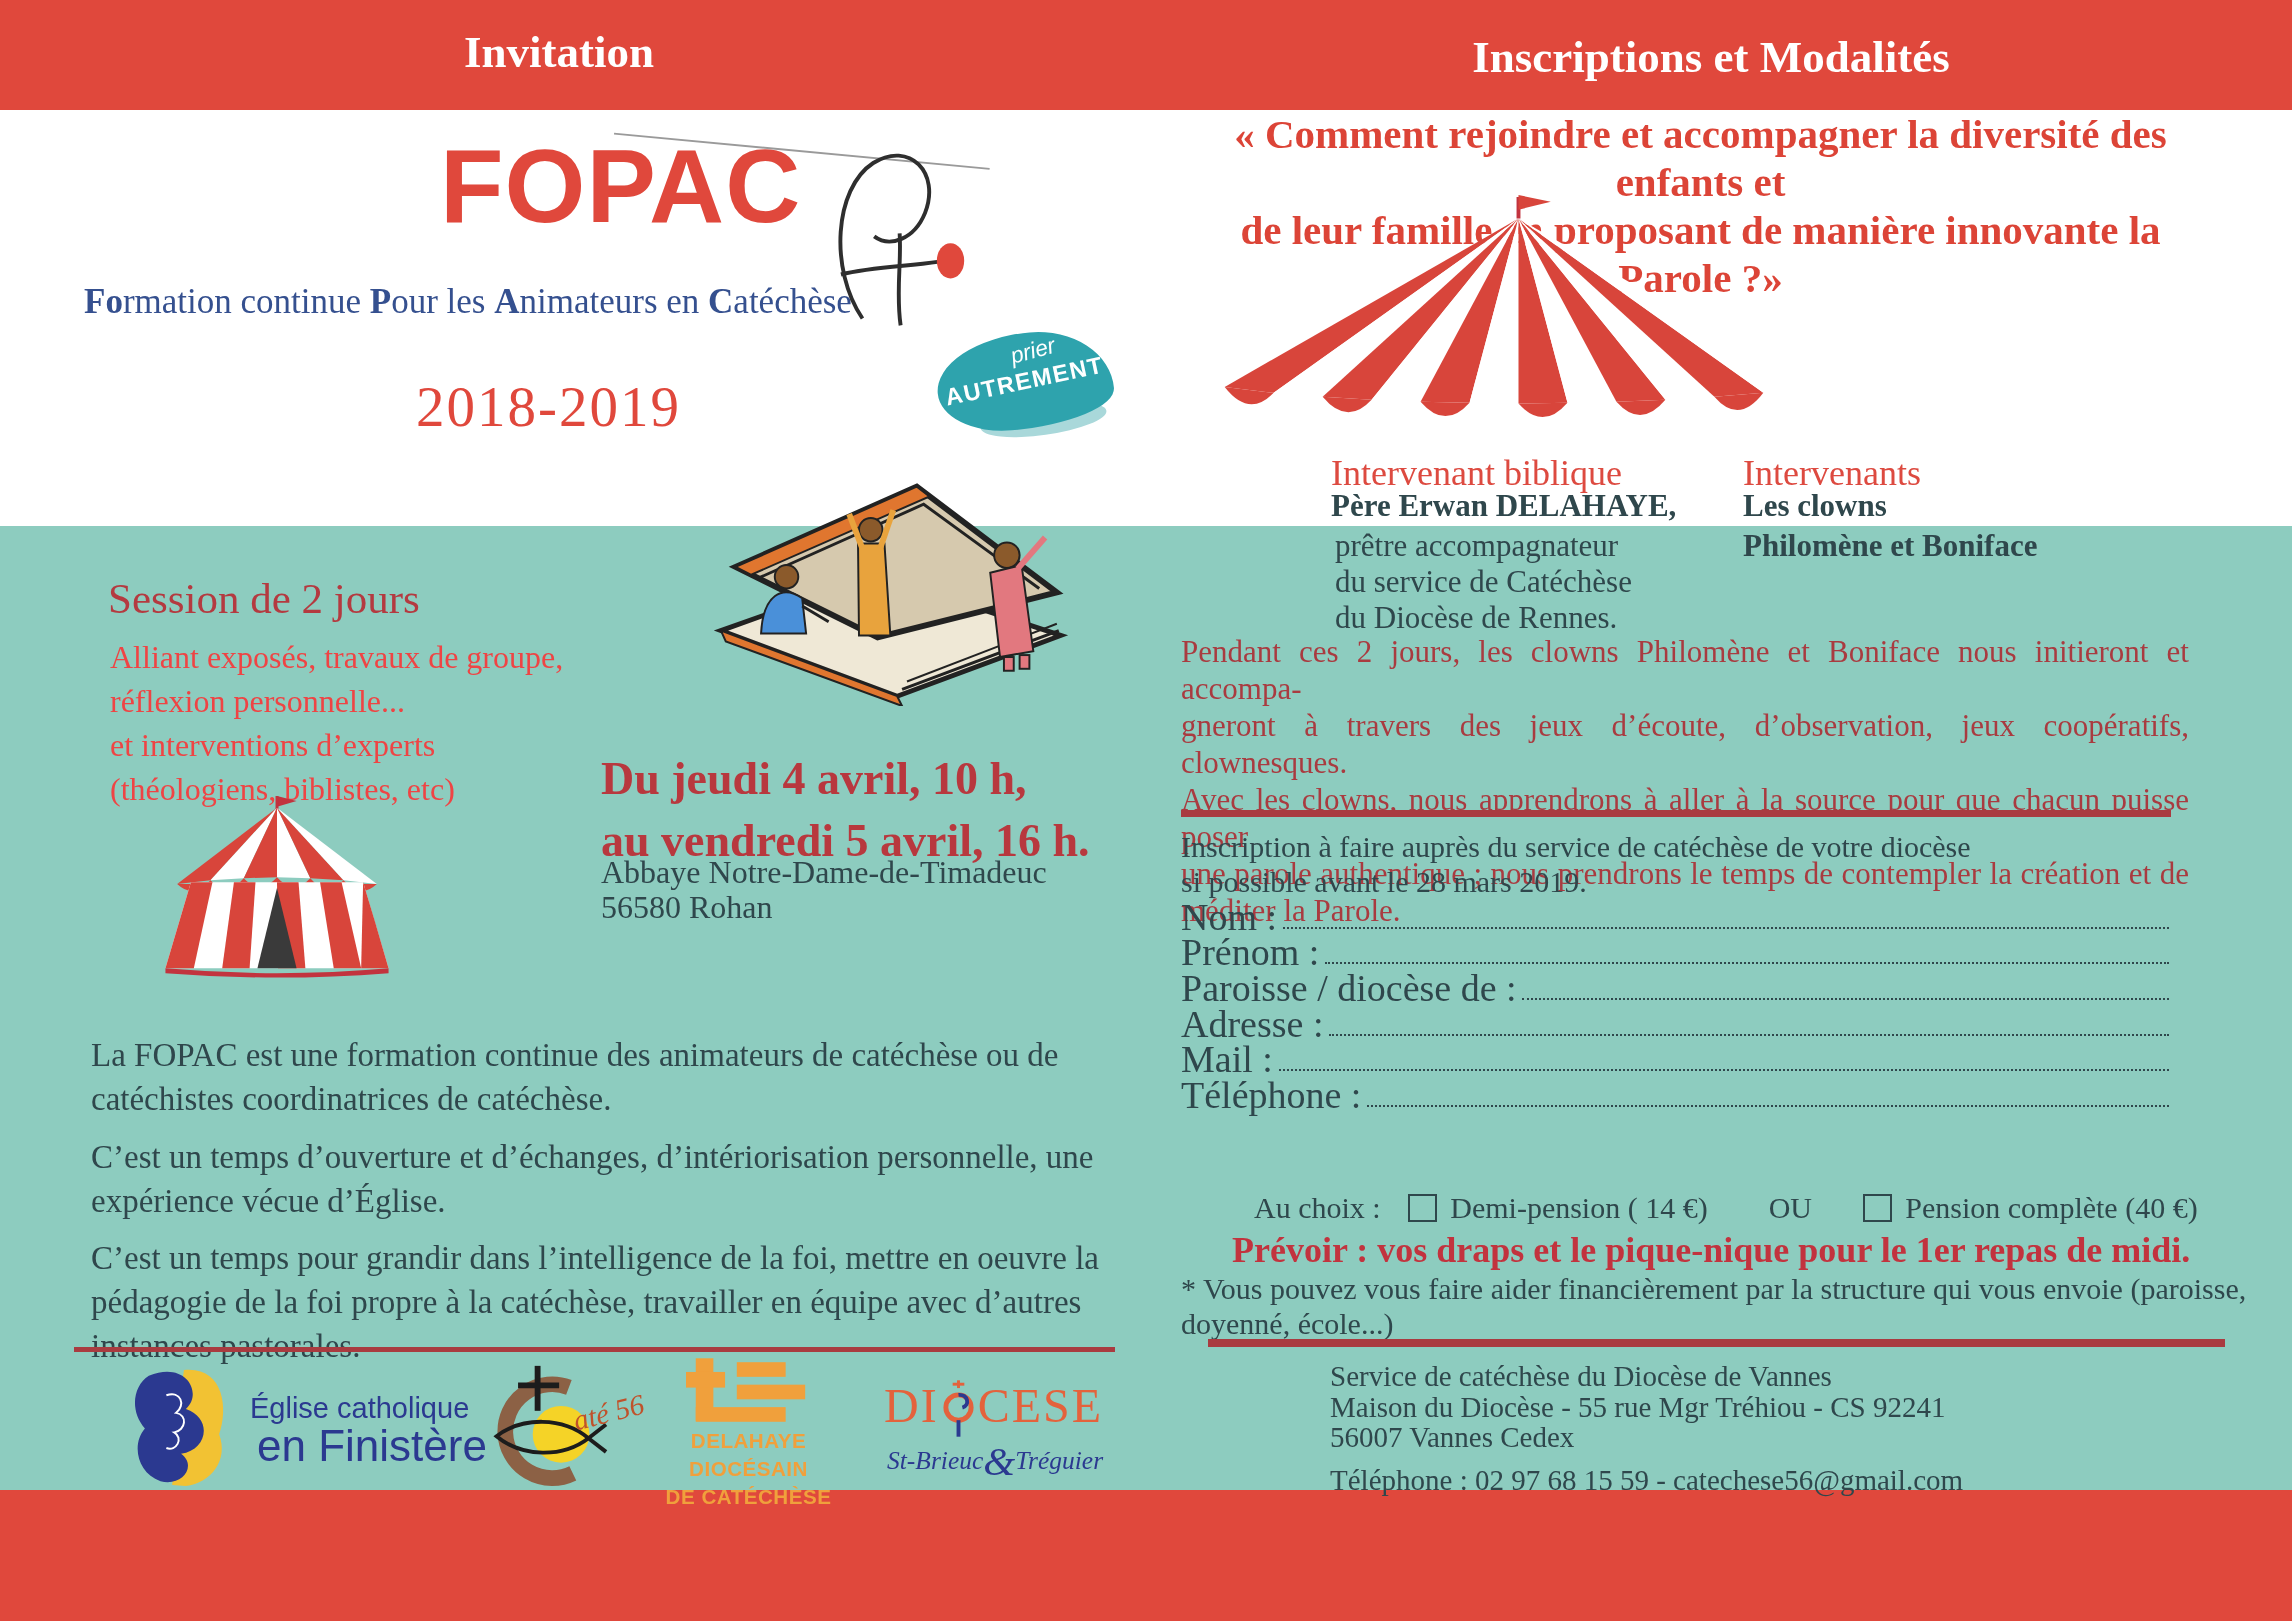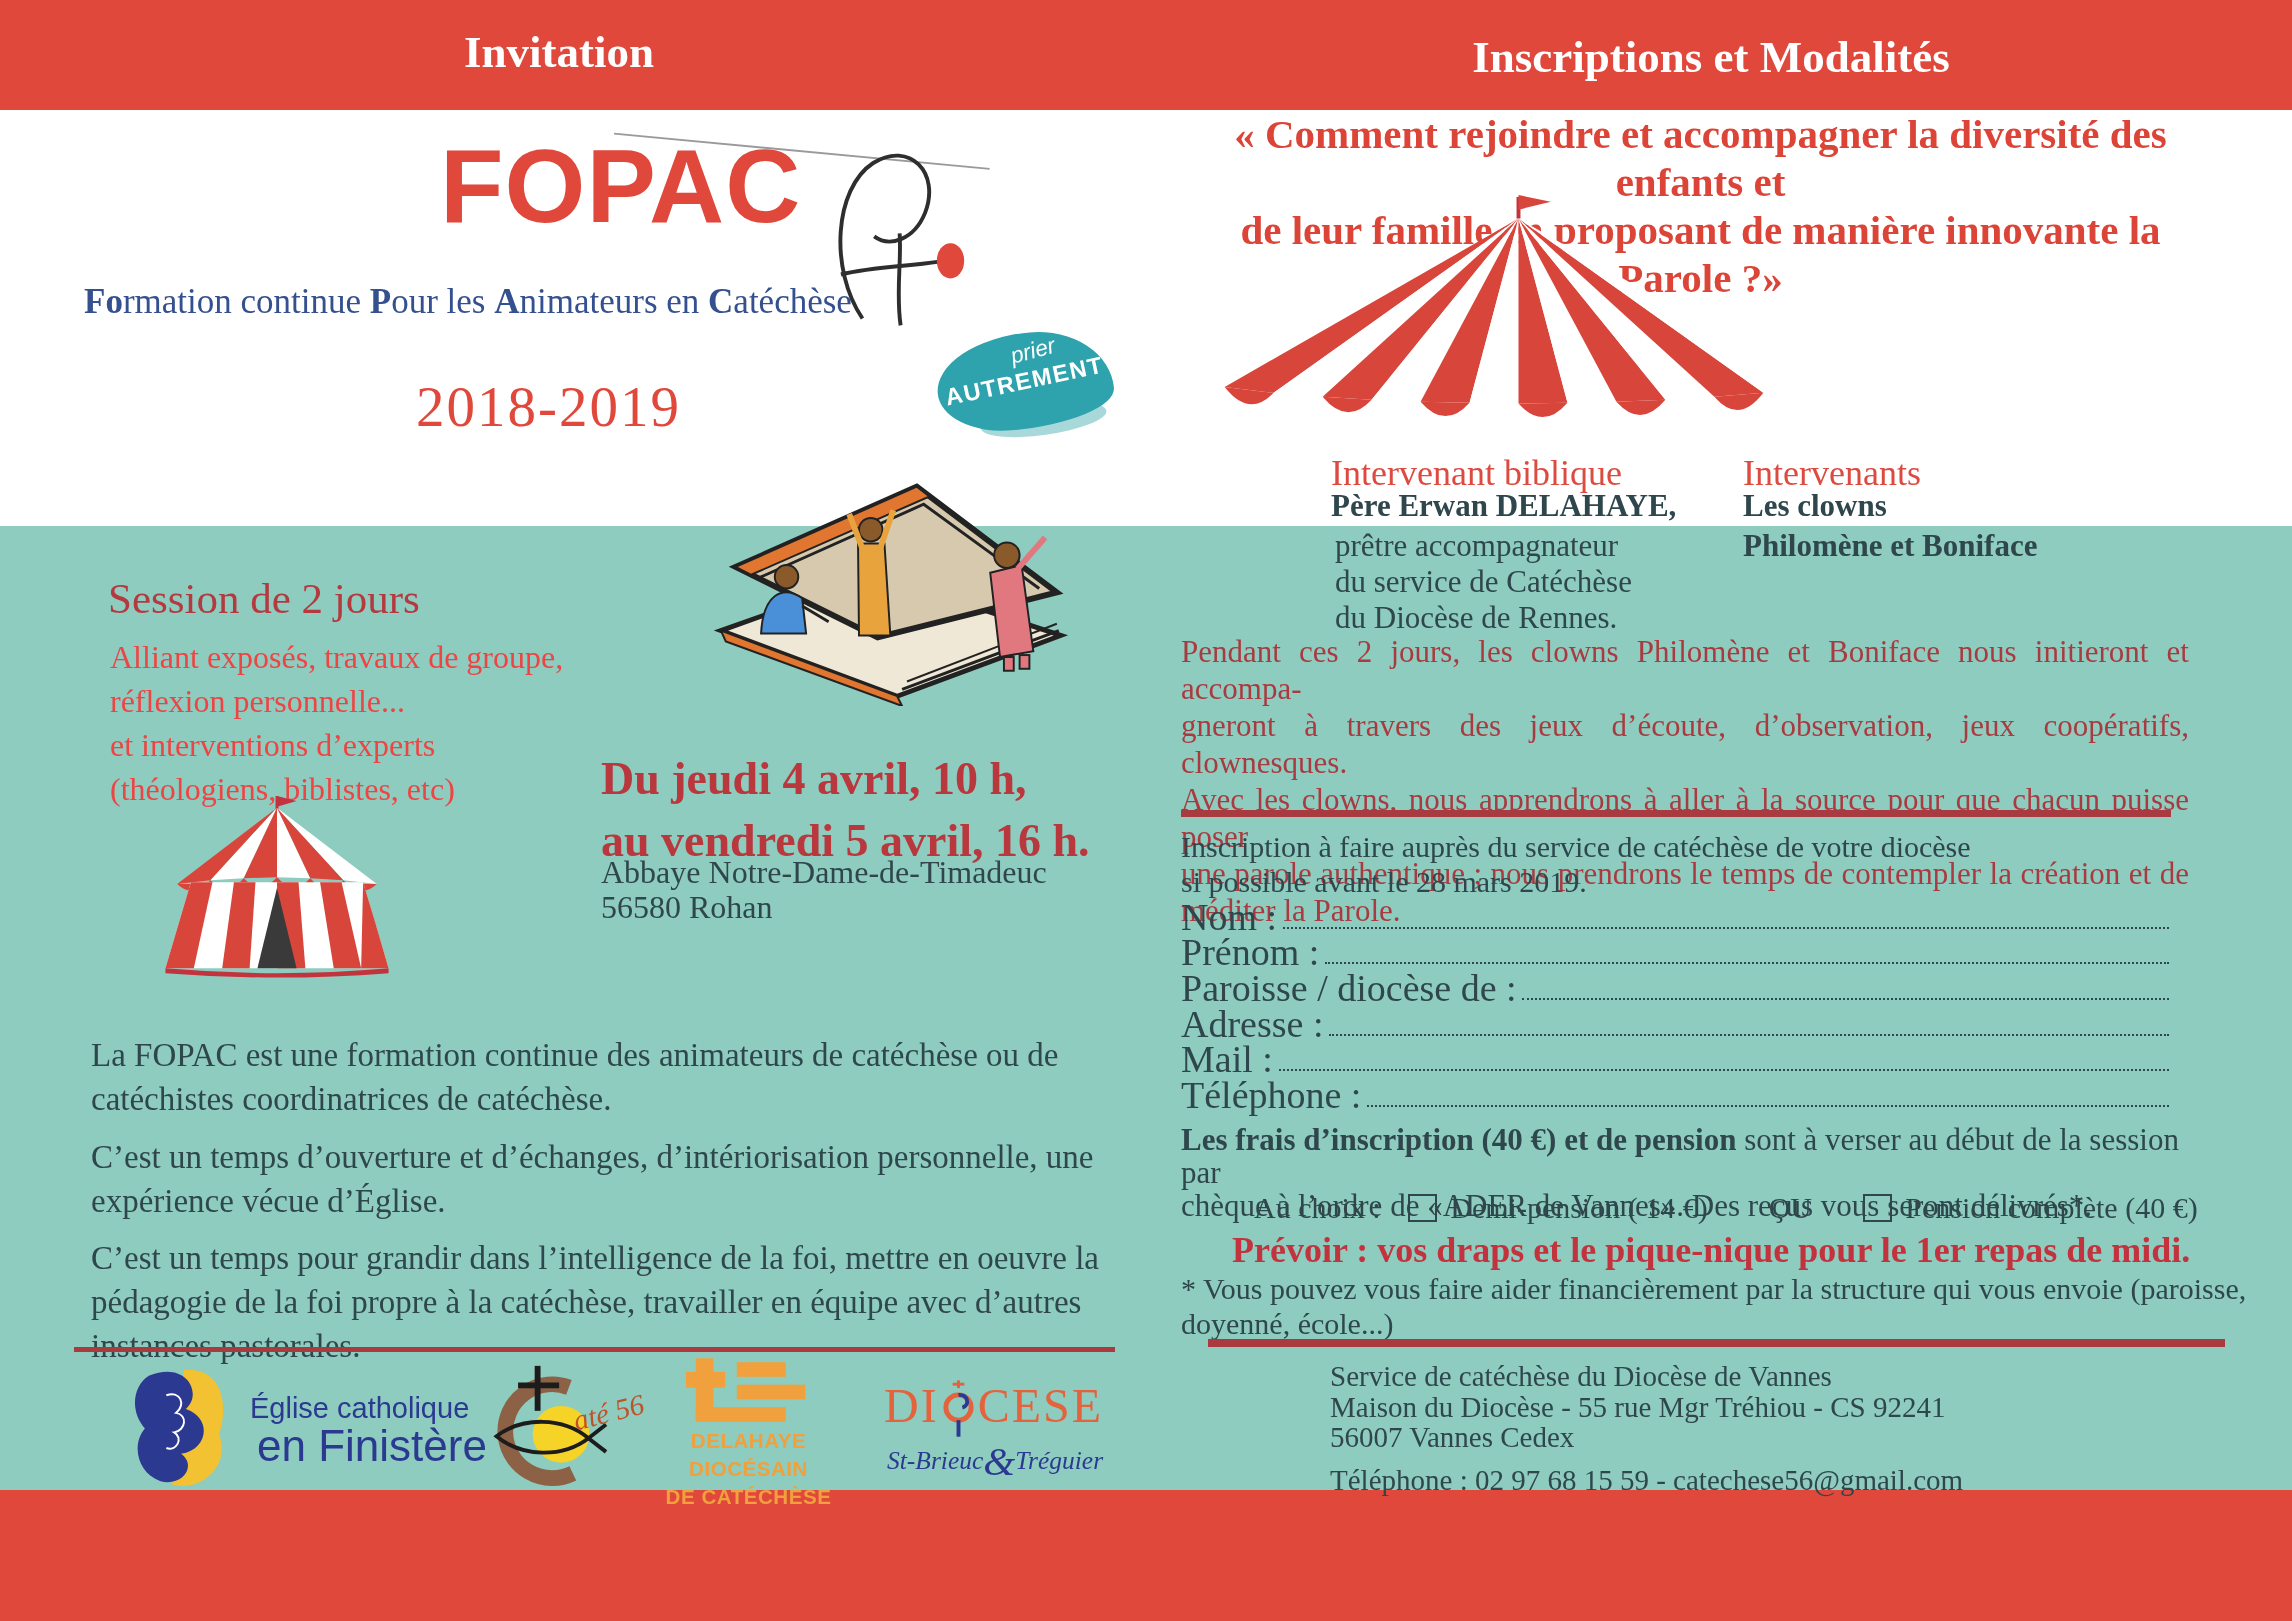--- a/index.html
+++ b/index.html
@@ -317,24 +317,20 @@
   </div>
   <div class="formrow" style="top:1040px;">
     <span class="lbl">Mail :</span>
     <span class="dots"></span>
   </div>
   <div class="formrow" style="top:1076px;">
     <span class="lbl">Téléphone :</span>
     <span class="dots"></span>
   </div>
 
-  <div class="fees">
-    <div><b>Les frais d’inscription (40 €) et de pension</b><span> sont à verser au début de la session par</span></div>
-    <div>chèque à l’ordre de «ADER de Vannes». Des reçus vous seront délivrés*.</div>
-  </div>
 
   <div class="choice">
     <span>Au choix :</span>
     <span class="cbox" style="margin-left:27.4px;"></span>
     <span style="margin-left:13.7px;">Demi-pension ( 14 €)</span>
     <span style="margin-left:61px;">OU</span>
     <span class="cbox" style="margin-left:51px;"></span>
     <span style="margin-left:13.7px;">Pension complète (40 €)</span>
   </div>
 

